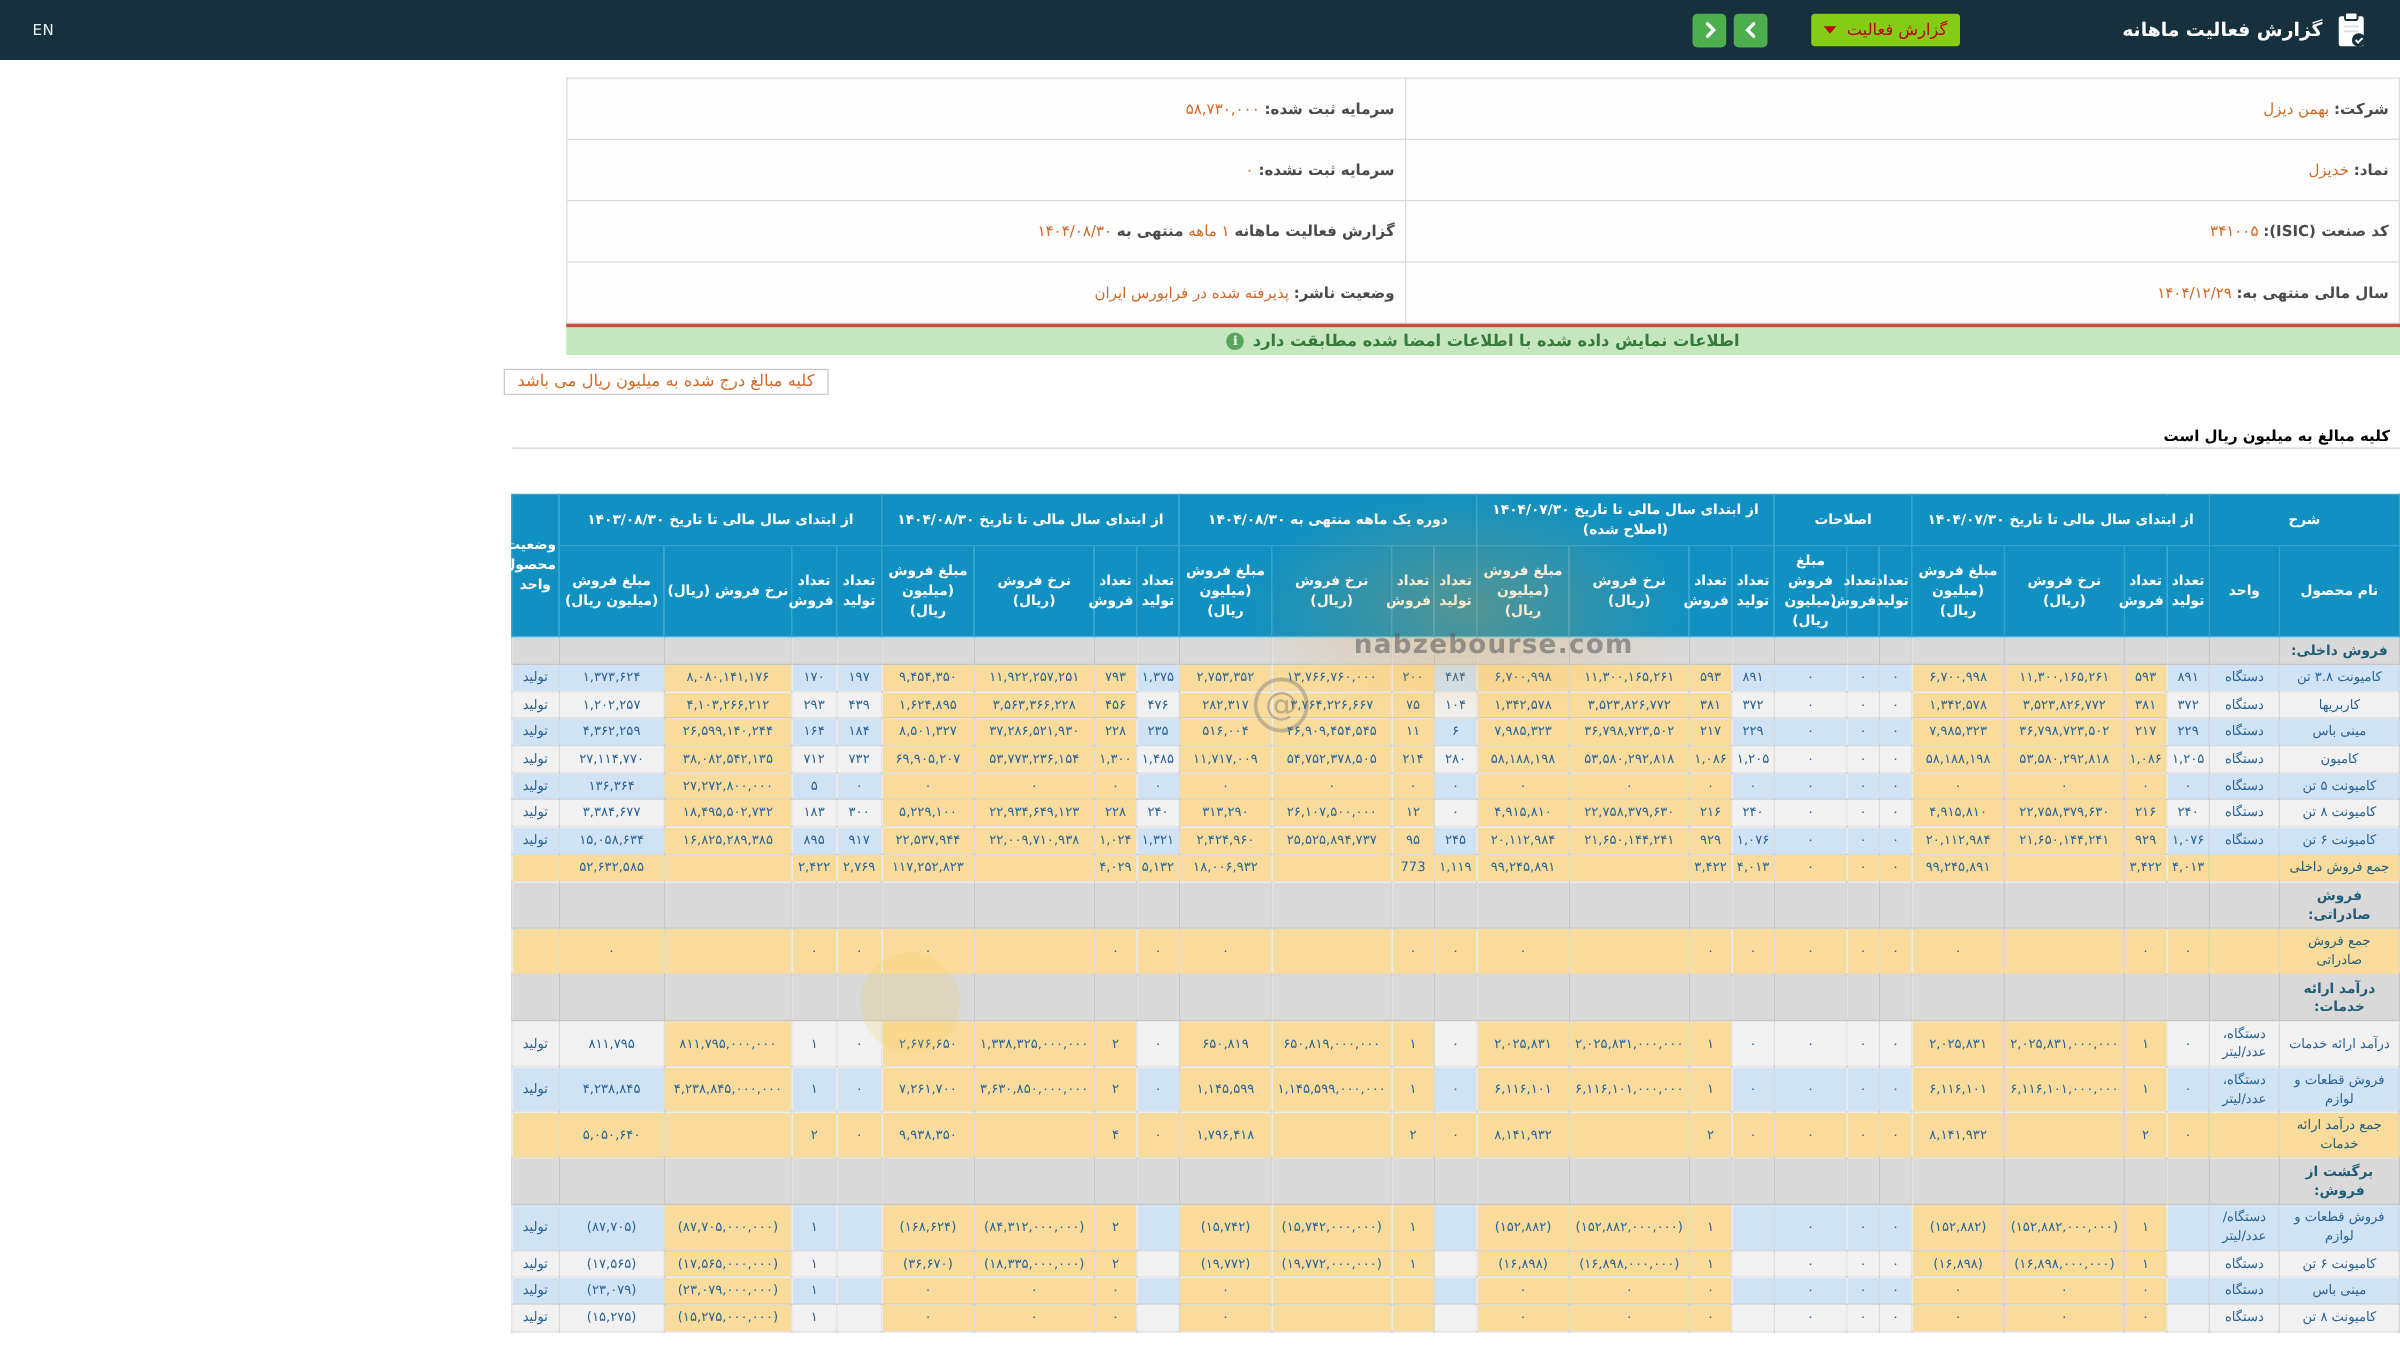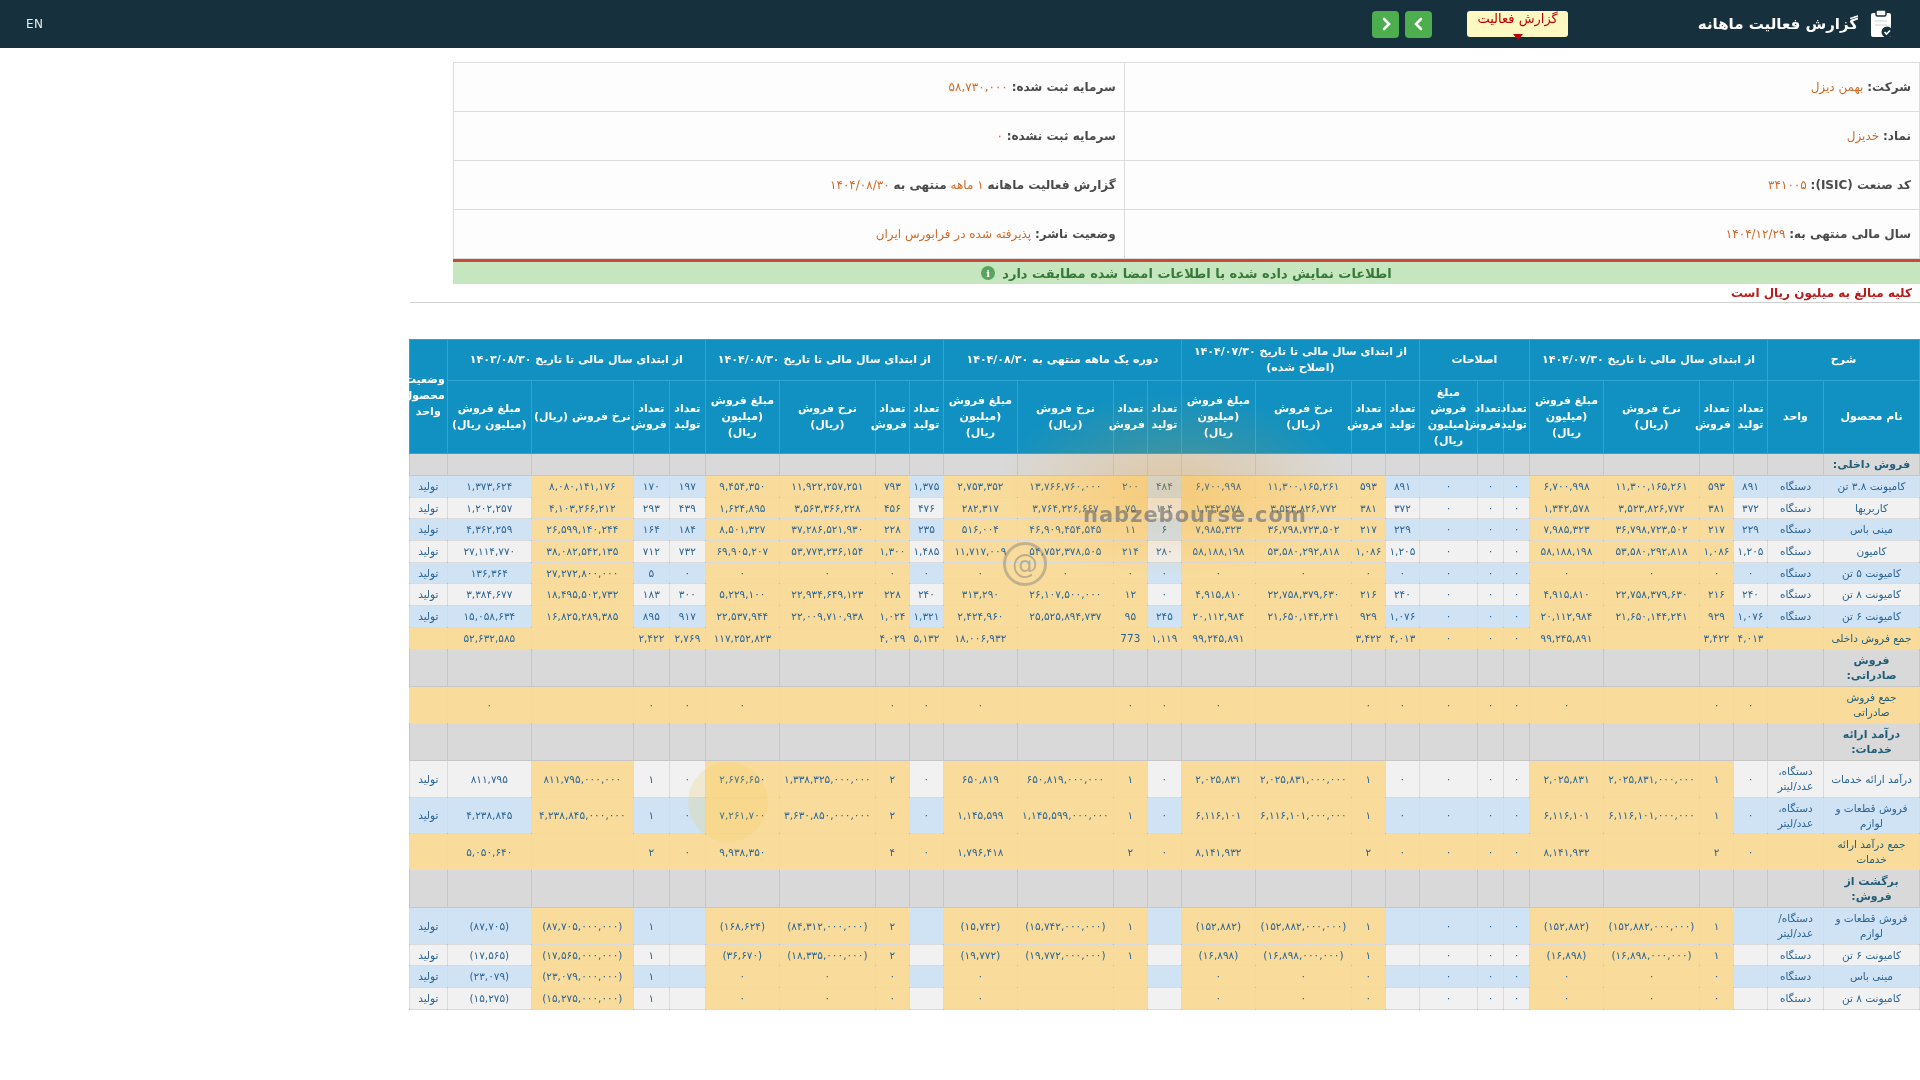--- a/index.html
+++ b/index.html
@@ -4,22 +4,22 @@
 <style>
   * { box-sizing: border-box; margin: 0; padding: 0; }
   html,body { width:1920px; height:1080px; overflow:hidden; background:#fff;
     font-family:"DejaVu Sans", sans-serif; }
 
   
   .navbar{ height:48px; background:#16303d; display:flex; align-items:center;
     padding:0 26px; direction:rtl; }
   .clip-icon{ width:26px; height:30px; position:relative; flex:0 0 auto; }
   .nav-title{ color:#fff; font-size:15px; font-weight:bold; margin-right:10px; }
-  .nav-dropdown{ background:#fef9c3; border-radius:3px; height:26px; margin-right:130px;
-    display:flex; align-items:center; gap:8px; padding:0 10px; cursor:pointer;flex-direction:column; }
+  .nav-dropdown{ background:#84cc16; border-radius:3px; height:26px; margin-right:130px;
+    display:flex; align-items:center; gap:8px; padding:0 10px; cursor:pointer; }
   .nav-dropdown .dd-label{ color:#c00000; font-size:13px; }
   .dd-caret{ width:0; height:0; border-left:5px solid transparent;
     border-right:5px solid transparent; border-top:6px solid #c00000; }
   .nav-btns{ display:flex; gap:6px; margin-right:35px; }
   .nav-btn{ width:27px; height:27px; background:#4cae4c; border:none; border-radius:4px;
     display:flex; align-items:center; justify-content:center; cursor:pointer; }
   .en-link{ color:#e8eef1; font-size:12px; margin-right:auto; cursor:pointer; letter-spacing:.5px; }
 
   
   .content{ position:relative; width:1517px; margin-left:28px; }
@@ -38,23 +38,23 @@
     font-size:10px; font-weight:bold; display:flex; align-items:center; justify-content:center;
     font-family:"DejaVu Serif", serif; }
   .amounts-row{ text-align:left; margin:10px 0 0 0; }
   .amounts-box{ display:inline-block; border:1px solid #c9c9c9; background:#fff;
     color:#cf6a28; font-size:13px; padding:2px 10px; }
 
   
   .section-bar{ margin-top:92px; height:22px; background:#1191c1; color:#fff;
     font-size:13px; font-weight:bold; display:flex; align-items:center;
     padding:0 8px; width:1510px; }
-  .section-sub{ height:19px; background:#fff; color:#b91c1c; font-size:12px; font-weight:bold;
+  .section-sub{ height:19px; background:#fff; color:#000000; font-size:12px; font-weight:bold;
     display:flex; align-items:center; padding:0 8px; width:1510px;
-    border-bottom:1px solid #cfcfcf; }
+    border-bottom:1px solid #cfcfcf;margin-top:24px; }
 
   
   .main-table-wrap{ margin-top:36px; width:1510px; }
   table.main{ width:1510px; table-layout:fixed; border-collapse:collapse; direction:rtl; }
   table.main th{ background:#1191c1; color:#fff; font-size:11px; font-weight:bold;
     border:1px solid #35a3cd; padding:4px 2px; line-height:1.45; vertical-align:middle; text-align:center; }
   table.main thead tr.grp-row th{ height:27px; }
   table.main td{ border:1px solid rgba(0,0,0,.14); font-size:10.5px; color:#2a6496;
     padding:3px 3px; text-align:center; vertical-align:middle; line-height:1.4;
     overflow:hidden; }
@@ -138,20 +138,23 @@
           </tr>
         </tbody>
     </table>
     <div class="red-line"></div>
     <div class="sig-bar">
       <span class="info-circle">i</span>
       <span class="sig-text">اطلاعات نمایش داده شده با اطلاعات امضا شده مطابقت دارد</span>
     </div>
   </div>
 
+  <div class="amounts-row">
+    <span class="amounts-box">کلیه مبالغ درج شده به میلیون ریال می باشد</span>
+  </div>
 
   <div class="section-sub">
     <span>کلیه مبالغ به میلیون ریال است</span>
   </div>
 
   <div class="main-table-wrap">
     <table class="main" id="main-table">
         <colgroup>
           <col style="width: 96px;">
           <col style="width: 56px;">

